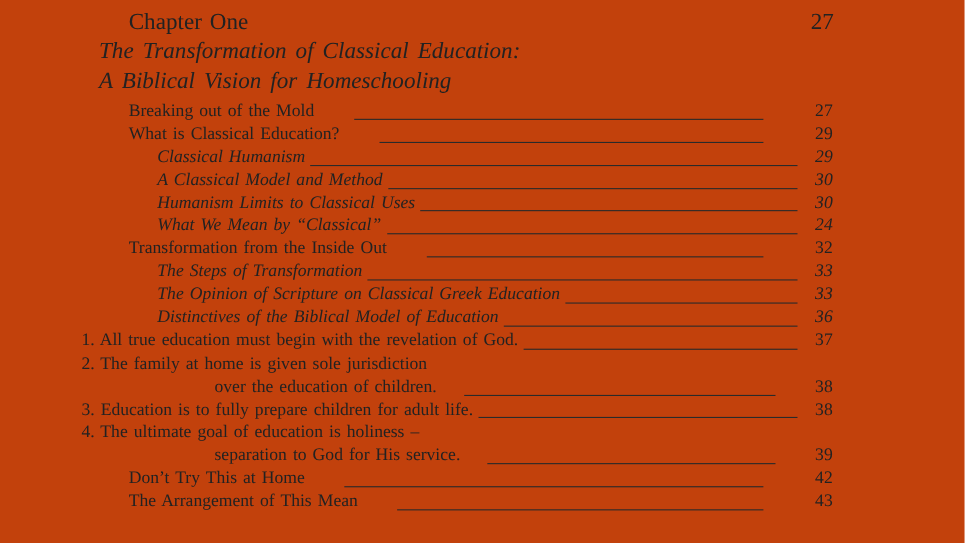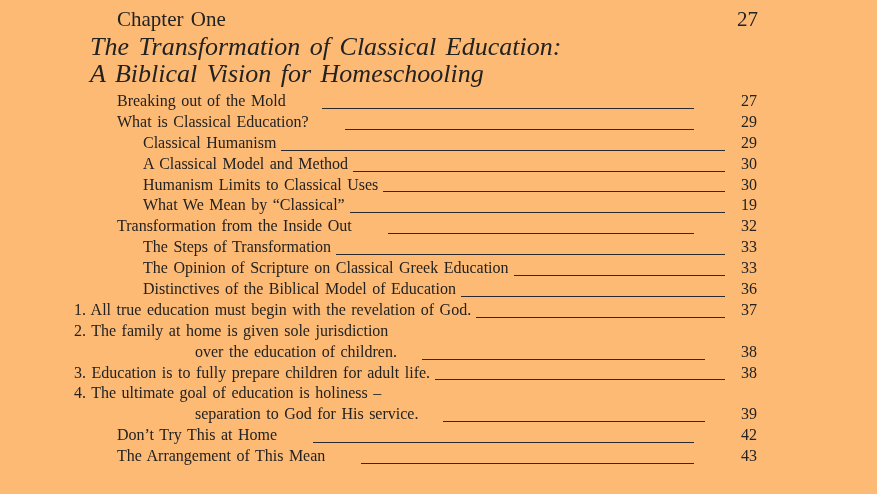--- a/index.html
+++ b/index.html
@@ -4,21 +4,21 @@
 <style>
   html, body {
     margin: 0;
     padding: 0;
     background: #ffffff;
   }
   .page {
     position: relative;
     width: 877px;
     height: 494px;
-    background: #fdba74;
+    background: #c2410c;
     font-family: "Liberation Serif", serif;
     color: #222222;
     overflow: hidden;
     box-sizing: border-box;
   }
   .header {
     padding-top: 5px;
   }
   .chapter-row {
     display: flex;
@@ -26,21 +26,21 @@
     margin-left: 117px;
     margin-right: 119px;
     font-size: 21px;
     line-height: 28px;
     word-spacing: 2px;
   }
   .chapter-title { flex: 1 1 auto; }
   .chapter-pagenum { flex: 0 0 auto; }
   .subtitle {
     font-style: italic;
-    font-size: 26px;
+    font-size: 21px;
     line-height: 27px;
     margin-left: 90px;
     word-spacing: 3px;
   }
   .toc {
     margin-top: 4px;
   }
   .toc-row {
     display: flex;
     align-items: flex-end;
@@ -60,21 +60,21 @@
   }
   .toc-row .leader.no-leader {
     border-bottom: none;
   }
   .toc-row .pagenum {
     flex: 0 0 auto;
     width: 25px;
     text-align: right;
   }
   .indent-1 { margin-left: 117px; gap: 31px; }
-  .indent-2 { margin-left: 143px; }
+  .indent-2 { margin-left: 143px; font-style: italic; }
   .indent-3 { margin-left: 74px; }
   .indent-4 { margin-left: 195px; gap: 20px; }
 </style>
 </head>
 <body>
 
 <div class="page">
 
   <div class="header">
     <div class="chapter-row">
@@ -107,21 +107,21 @@
       <span class="pagenum">30</span>
     </div>
       <div class="toc-row indent-2">
       <span class="label">Humanism Limits to Classical Uses</span>
       <span class="leader"></span>
       <span class="pagenum">30</span>
     </div>
       <div class="toc-row indent-2">
       <span class="label">What We Mean by “Classical”</span>
       <span class="leader"></span>
-      <span class="pagenum">19</span>
+      <span class="pagenum">24</span>
     </div>
       <div class="toc-row indent-1">
       <span class="label">Transformation from the Inside Out</span>
       <span class="leader"></span>
       <span class="pagenum">32</span>
     </div>
       <div class="toc-row indent-2">
       <span class="label">The Steps of Transformation</span>
       <span class="leader"></span>
       <span class="pagenum">33</span>

